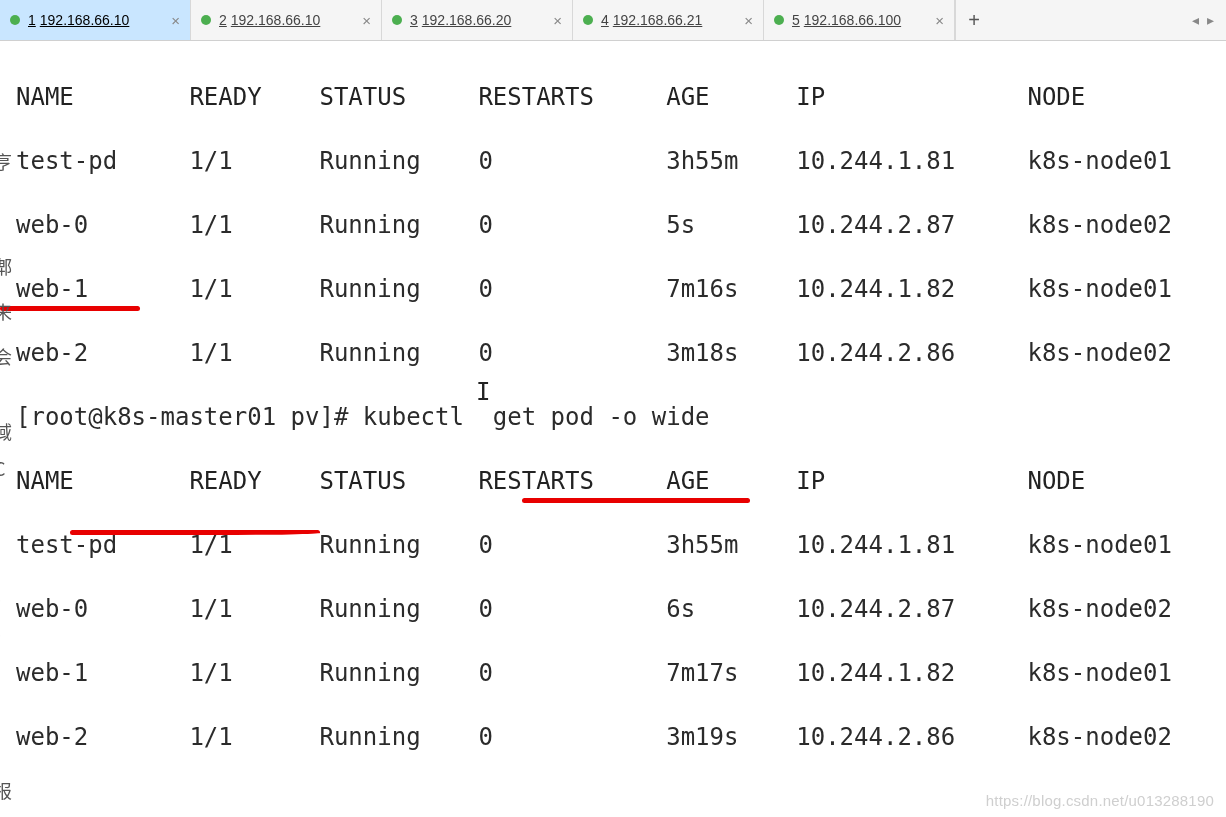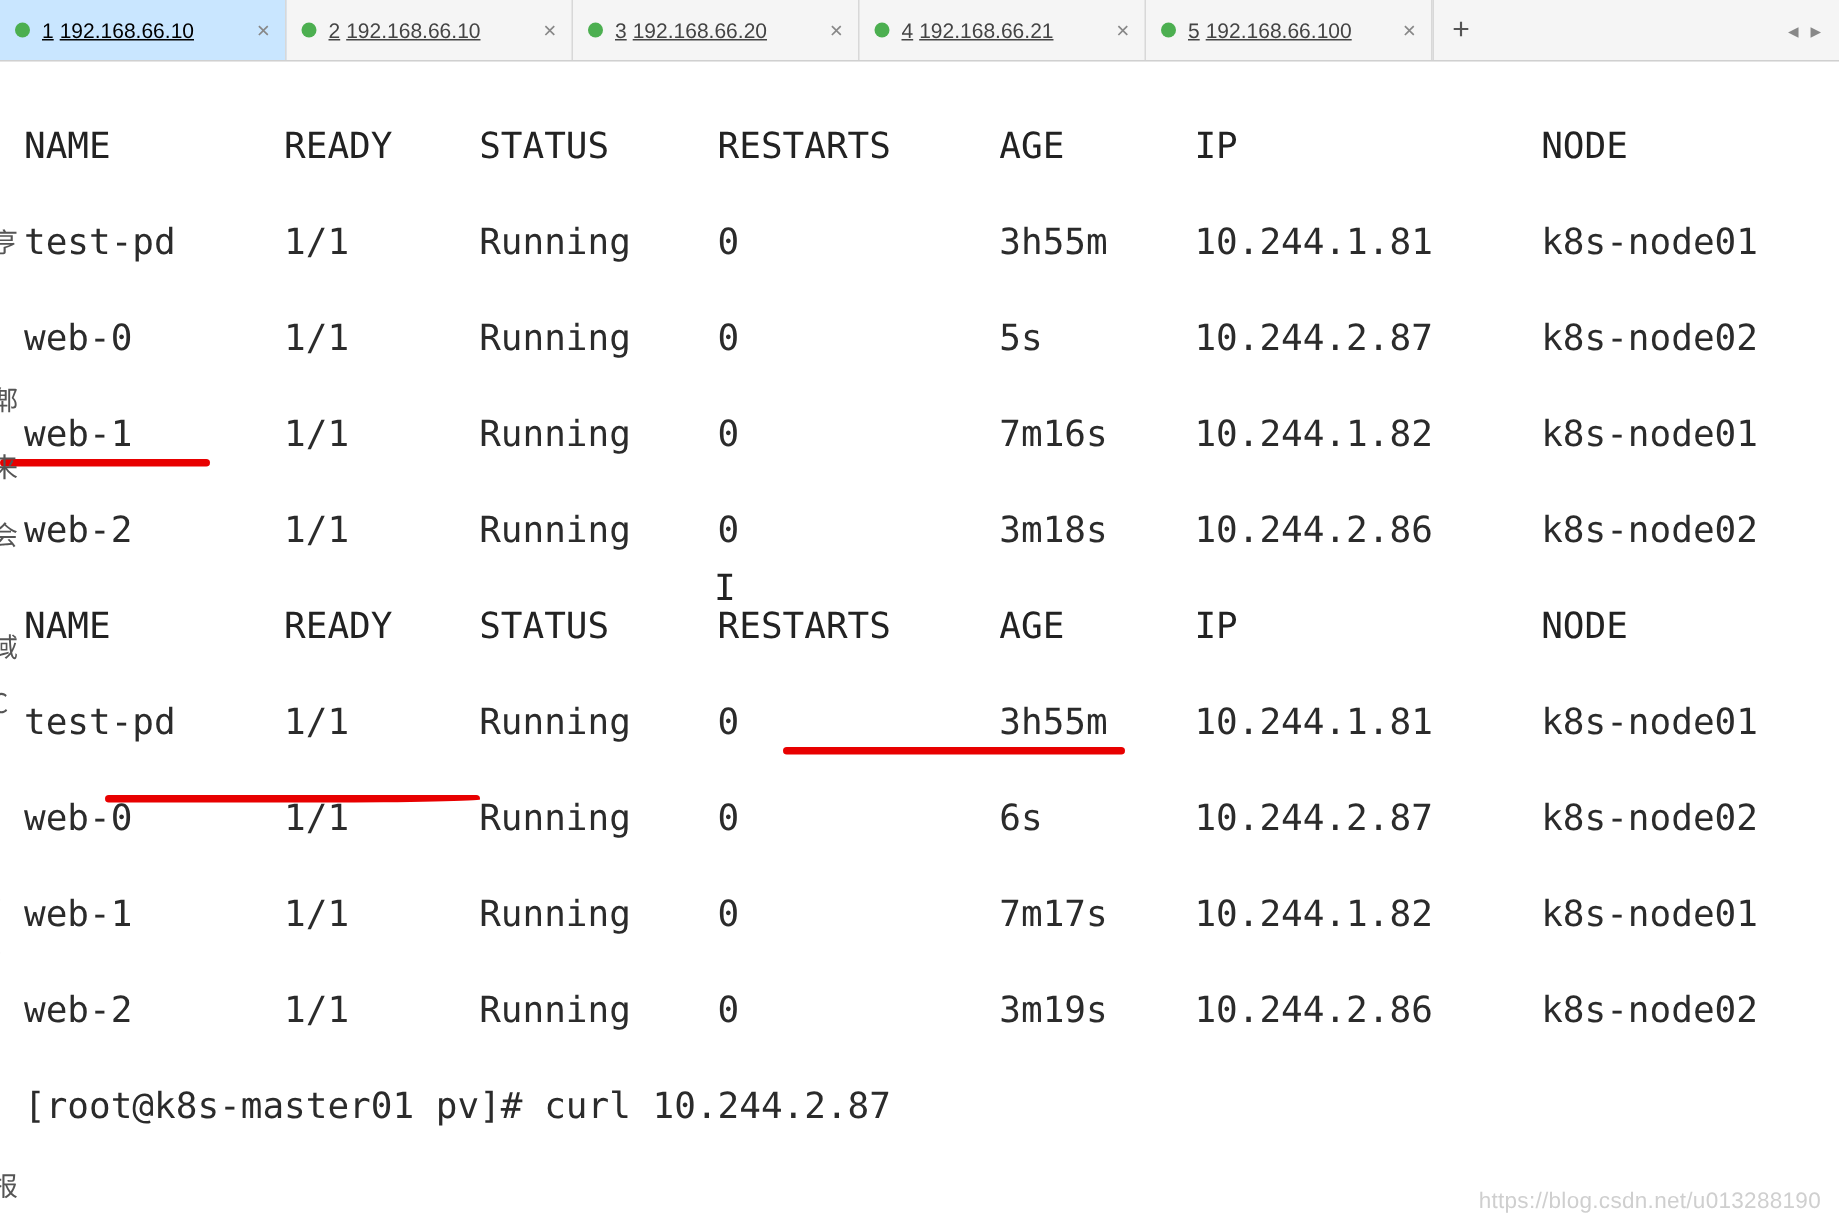--- a/index.html
+++ b/index.html
@@ -68,26 +68,26 @@
     <span>▸</span>
   </div>
 </div>
 
 <div class="term">
 <span class="row hdr" id="hdr1">NAME        READY    STATUS     RESTARTS     AGE      IP              NODE           NOMI</span>
 <span class="row" id="r1-0">test-pd     1/1      Running    0            3h55m    10.244.1.81     k8s-node01     &lt;non</span>
 <span class="row" id="r1-1">web-0       1/1      Running    0            5s       10.244.2.87     k8s-node02     &lt;non</span>
 <span class="row" id="r1-2">web-1       1/1      Running    0            7m16s    10.244.1.82     k8s-node01     &lt;non</span>
 <span class="row" id="r1-3">web-2       1/1      Running    0            3m18s    10.244.2.86     k8s-node02     &lt;non</span>
+<span class="row">[root@k8s-master01 pv]# kubectl  get pod -o wide</span>
 <span class="row hdr" id="hdr2">NAME        READY    STATUS     RESTARTS     AGE      IP              NODE           NOMI</span>
 <span class="row" id="r2-0">test-pd     1/1      Running    0            3h55m    10.244.1.81     k8s-node01     &lt;non</span>
 <span class="row" id="r2-1">web-0       1/1      Running    0            6s       10.244.2.87     k8s-node02     &lt;non</span>
 <span class="row" id="r2-2">web-1       1/1      Running    0            7m17s    10.244.1.82     k8s-node01     &lt;non</span>
 <span class="row" id="r2-3">web-2       1/1      Running    0            3m19s    10.244.2.86     k8s-node02     &lt;non</span>
-<span class="row">[root@k8s-master01 pv]# curl 10.244.2.87</span>
 
 
 
 
 
 
 
 
 
 

